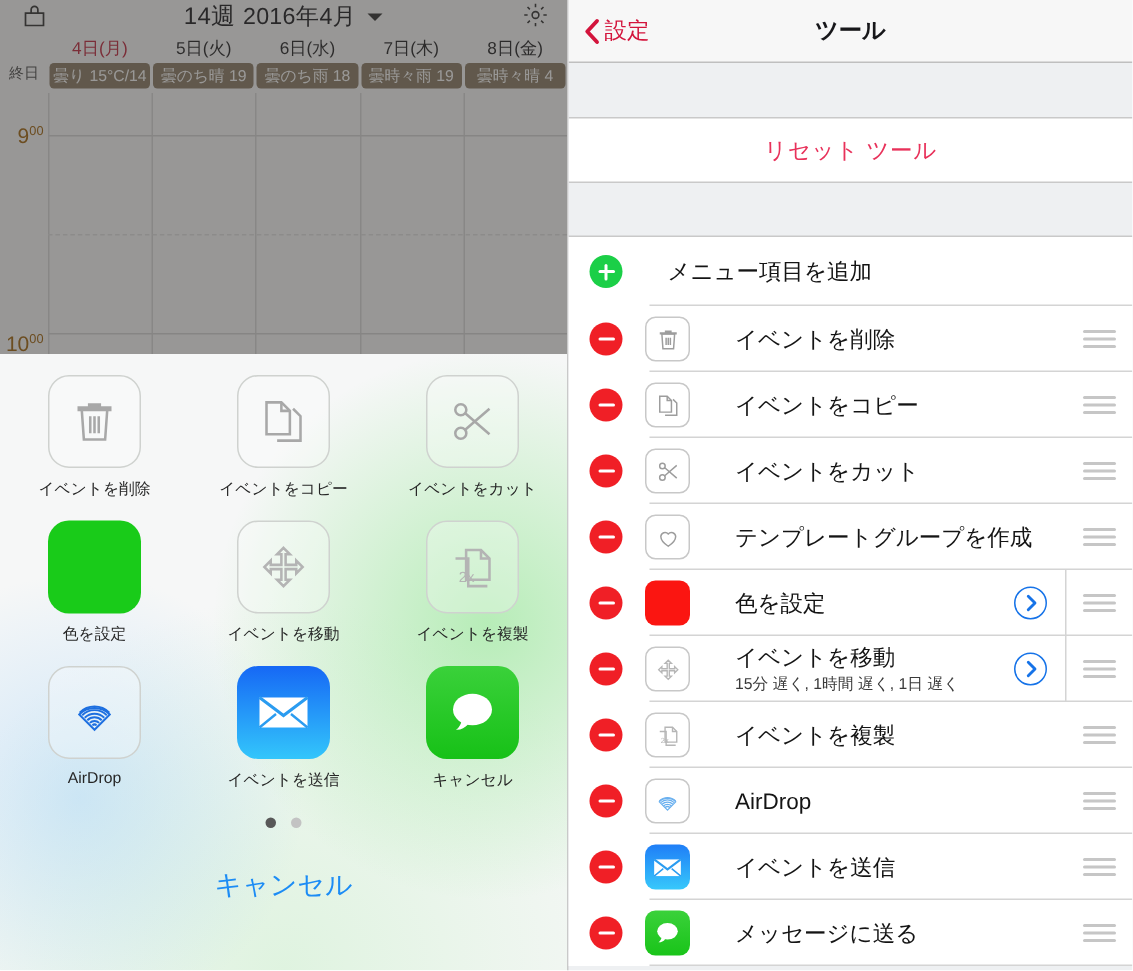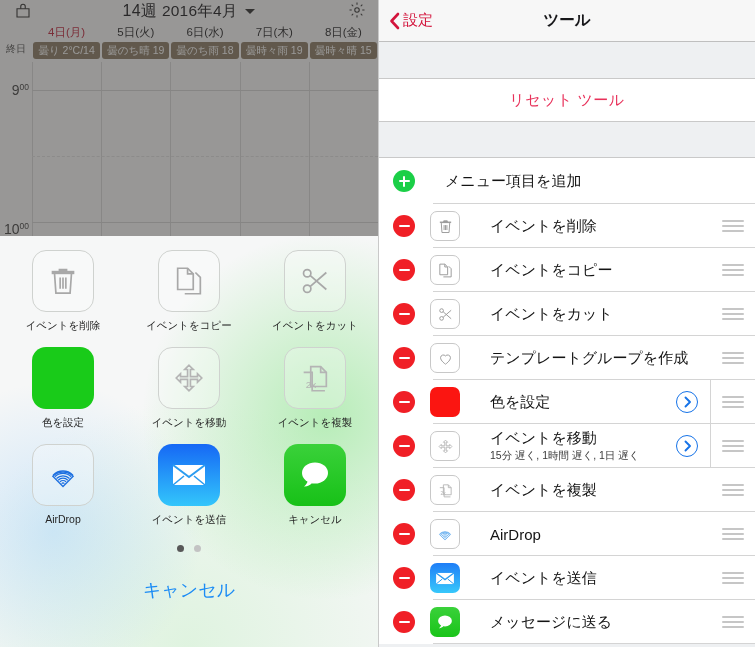--- a/index.html
+++ b/index.html
@@ -34,21 +34,21 @@
   .wx{ flex:1; margin:0 1px; height:17px; border-radius:3px; background:#8a7a62;
        color:#fff; font-size:10.5px; display:flex; align-items:center; justify-content:center;
        white-space:nowrap; overflow:hidden; }
 
   .grid{ position:relative; height:174px; display:flex; }
   .grid .gut{ width:32px; flex:none; position:relative; }
   .grid .cols{ flex:1; display:flex; position:relative; }
   .grid .col{ flex:1; border-left:1px solid #dcdcdc; }
   .hr-line{ position:absolute; left:32px; right:0; height:1px; background:#d8d8d8; }
   .hr-line.half{ background:transparent; border-top:1px dashed #e3e3e3; }
-  .hr-lbl{ position:absolute; right:3px; font-size:14px; color:#404040; transform:translateY(-50%); }
+  .hr-lbl{ position:absolute; right:3px; font-size:14px; color:#a16207; transform:translateY(-50%); }
   .hr-lbl sup{ font-size:8.5px; vertical-align:super; }
 
   
   .sheet{ position:absolute; left:0; right:0; top:236px; bottom:0; z-index:10;
           background:
             radial-gradient(circle at 86% 44%, rgba(120,226,120,.50), rgba(120,226,120,0) 46%),
             radial-gradient(circle at 14% 72%, rgba(150,205,250,.40), rgba(150,205,250,0) 34%),
             radial-gradient(circle at 50% 100%, rgba(170,235,170,.30), rgba(170,235,170,0) 55%),
             #f6f7f7;
   }
@@ -134,25 +134,25 @@
         <div class="gut"></div>
         <div class="d today">4日(月)</div>
         <div class="d">5日(火)</div>
         <div class="d">6日(水)</div>
         <div class="d">7日(木)</div>
         <div class="d">8日(金)</div>
       </div>
 
       <div class="wx-row">
         <div class="gut">終日</div>
-        <div class="wx">曇り 2°C/14</div>
+        <div class="wx">曇り 15°C/14</div>
         <div class="wx">曇のち晴 19</div>
         <div class="wx">曇のち雨 18</div>
         <div class="wx">曇時々雨 19</div>
-        <div class="wx">曇時々晴 15</div>
+        <div class="wx">曇時々晴 4</div>
       </div>
 
       <div class="grid">
         <div class="gut">
           <span class="hr-lbl" style="top:28px">
             <span>9</span><sup>00</sup>
           </span>
           <span class="hr-lbl" style="top:167px">
             <span>10</span><sup>00</sup>
           </span>

